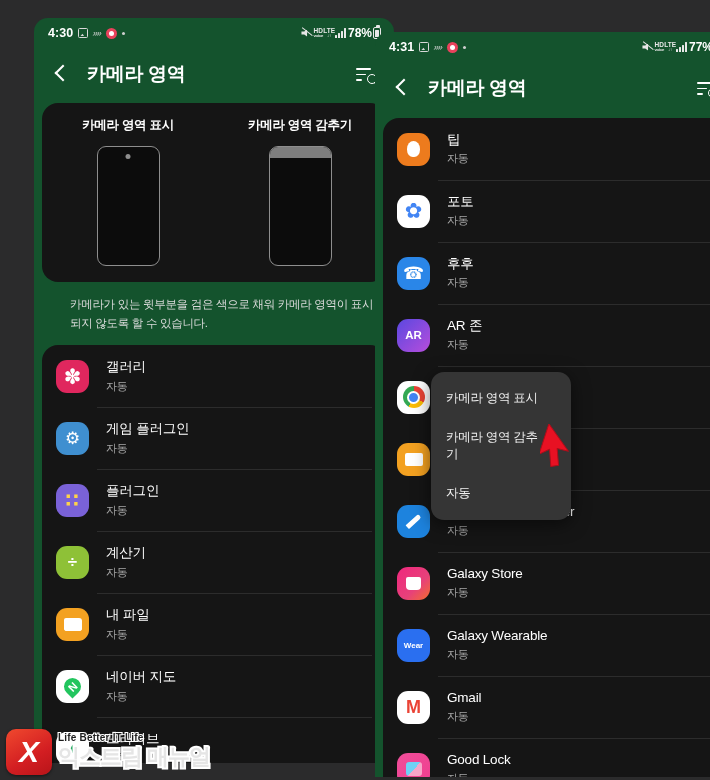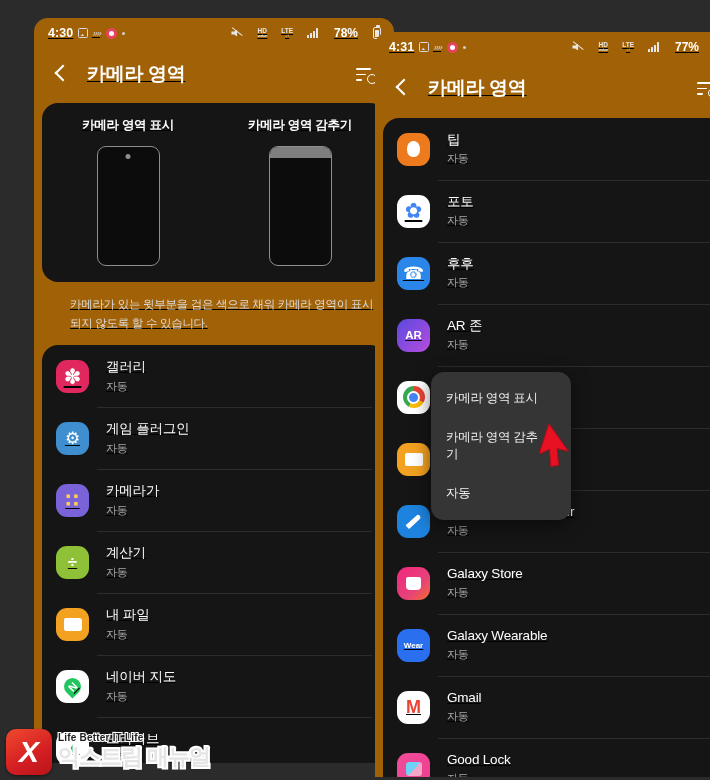--- a/index.html
+++ b/index.html
@@ -8,38 +8,37 @@
     background: #2b2b2c;
     font-family: "Liberation Sans", "DejaVu Sans", sans-serif;
     overflow: hidden;
   }
   .stage { position: relative; width: 710px; height: 780px; background: #2b2b2c; }
 
   
   .phone {
     position: absolute;
     width: 360px; height: 745px;
-    background: #a16207;
+    background: #14532d;
     border-radius: 14px 14px 0 0;
     overflow: hidden;
-    text-decoration: underline;
   }
   .phone-left  { left: 34px; top: 18px; }
   .phone-right { left: 375px; top: 32px; }
 
   
   .statusbar {
     height: 30px; width: 100%;
     display: flex; align-items: center; justify-content: space-between;
     padding: 0 13px 0 14px;
     color: #fff;
   }
   .sb-left { display: flex; align-items: center; gap: 5px; }
   .sb-time { font-size: 12.5px; font-weight: 600; letter-spacing: .1px; }
-  .sb-right { display: flex; align-items: center; gap: 14px; }
+  .sb-right { display: flex; align-items: center; gap: 0; }
   .ico-pic {
     width: 10px; height: 10px; border: 1.2px solid #d8d8d8; border-radius: 1.5px;
     position: relative;
   }
   .ico-pic::after{
     content:""; position:absolute; left:1px; bottom:1px; width:6px; height:3px;
     background:#d8d8d8; clip-path: polygon(0 100%, 35% 25%, 60% 100%);
   }
   .ico-wave { font-size: 9px; color:#d8d8d8; letter-spacing:-1px; transform: skewX(-12deg); }
   .ico-rec {
@@ -376,21 +375,21 @@
       <div class="app-row">
         <div class="app-icon ic-gameplugin"></div>
         <div class="app-text">
           <div class="app-name">게임 플러그인</div>
           <div class="app-sub">자동</div>
         </div>
       </div>
       <div class="app-row">
         <div class="app-icon ic-gamelauncher"></div>
         <div class="app-text">
-          <div class="app-name">카메라가</div>
+          <div class="app-name">플러그인</div>
           <div class="app-sub">자동</div>
         </div>
       </div>
       <div class="app-row">
         <div class="app-icon ic-calc"></div>
         <div class="app-text">
           <div class="app-name">계산기</div>
           <div class="app-sub">자동</div>
         </div>
       </div>

